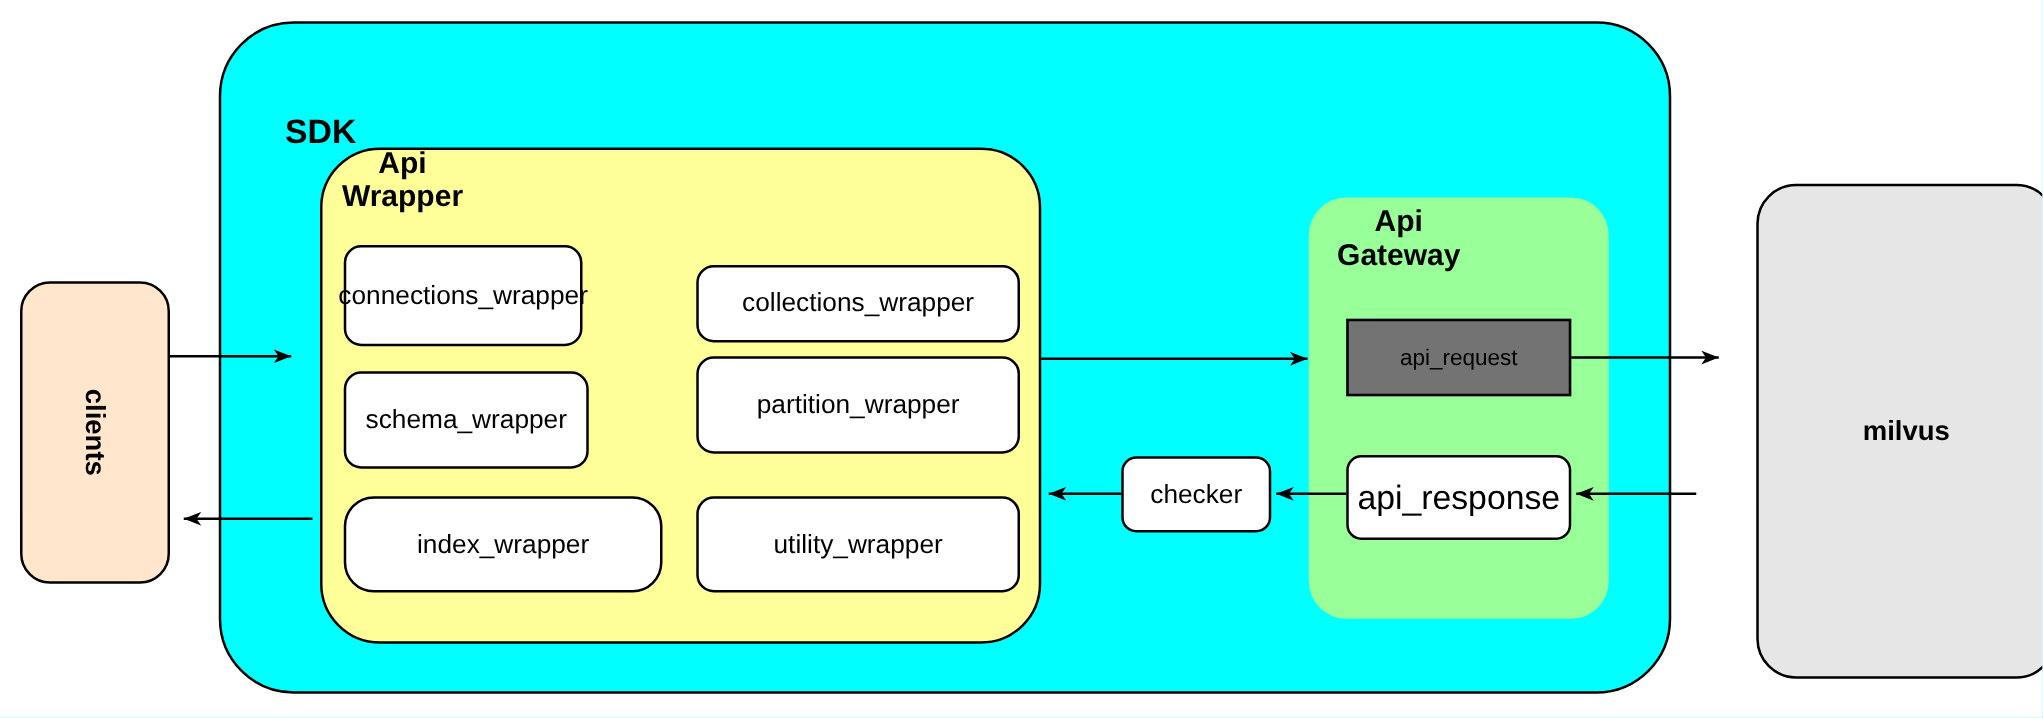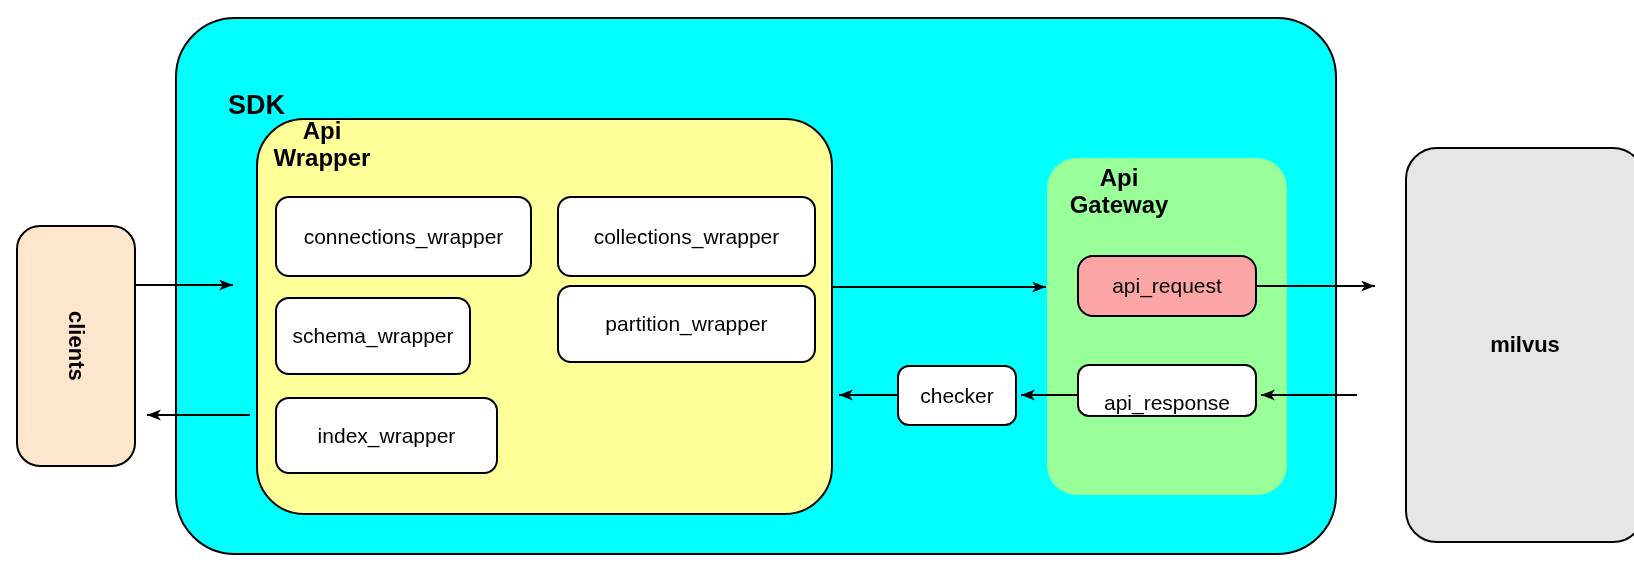--- a/index.html
+++ b/index.html
@@ -70,25 +70,25 @@
     font-size: 24px;
     line-height: 27px;
   }
   
   .module-box {
     background: #ffffff;
     border: 2.2px solid #000000;
     border-radius: 14px;
     font-size: 21px;
   }
-  #mod-connections { left: 275px; top: 196px; width: 257px; height: 81px; }
-  #mod-collections { left: 557px; top: 196px; width: 259px; height: 81px; }
+  #mod-connections { left: 275px; top: 196px; width: 191px; height: 81px; }
+  #mod-collections { left: 557px; top: 212px; width: 259px; height: 62px; }
   #mod-schema      { left: 275px; top: 297px; width: 196px; height: 78px; }
   #mod-partition   { left: 557px; top: 285px; width: 259px; height: 78px; }
-  #mod-index       { left: 275px; top: 397px; width: 223px; height: 77px; }
+  #mod-index       { left: 275px; top: 397px; width: 255px; height: 77px; border-radius: 24px; }
   #mod-utility     { left: 557px; top: 397px; width: 259px; height: 77px; }
   
   #checker {
     left: 897px; top: 365px; width: 120px; height: 61px;
     background: #ffffff;
     border: 2.2px solid #000000;
     border-radius: 12px;
     font-size: 21px;
     text-align: center;
   }
@@ -101,32 +101,31 @@
     border-radius: 30px;
   }
   #api-gateway-label {
     left: 1059px; top: 164px; width: 120px;
     text-align: center;
     font-size: 24px;
     line-height: 27px;
   }
   #api-request {
     left: 1077px; top: 255px; width: 180px; height: 62px;
-    background: #fca5a5;
-    border: 2.2px solid #000000;
-    border-radius: 16px;
-    font-size: 21px;
+    background: #737373;
+    border: 2.2px solid #000000;
+    border-radius: 0;
+    font-size: 18px;
   }
   #api-response {
-    left: 1077px; top: 364px; width: 180px; height: 53px;
+    left: 1077px; top: 364px; width: 180px; height: 68px;
     background: #ffffff;
     border: 2.2px solid #000000;
     border-radius: 12px;
-    font-size: 21px;
-    align-items: flex-end;
+    font-size: 27px;
   }
   
   #milvus {
     left: 1377px; top: 147px; width: 240px; height: 396px;
     background: #E6E6E6;
     border: 2.5px solid #000000;
     border-radius: 32px;
     font-weight: bold;
     font-size: 22px;
     margin-left: 28px;
@@ -162,20 +161,23 @@
     <span>collections_wrapper</span>
   </div>
   <div id="mod-schema" class="node module-box">
     <span>schema_wrapper</span>
   </div>
   <div id="mod-partition" class="node module-box">
     <span>partition_wrapper</span>
   </div>
   <div id="mod-index" class="node module-box">
     <span>index_wrapper</span>
+  </div>
+  <div id="mod-utility" class="node module-box">
+    <span>utility_wrapper</span>
   </div>
 
   <div id="checker" class="node">
     <span>checker</span>
   </div>
 
   <div id="api-gateway"></div>
   <div id="api-gateway-label" class="container-label">Api
 Gateway</div>
 

